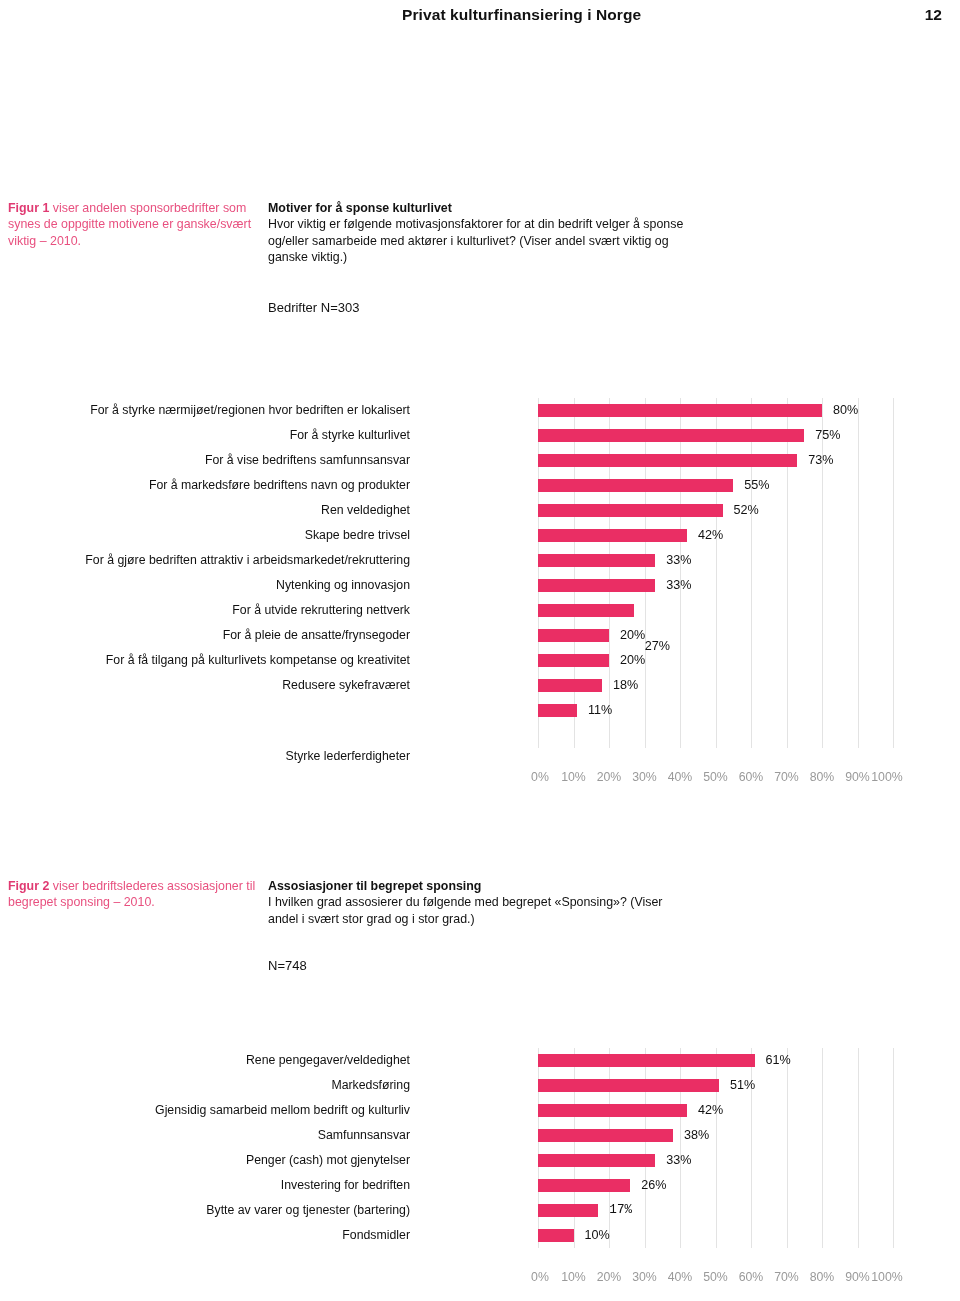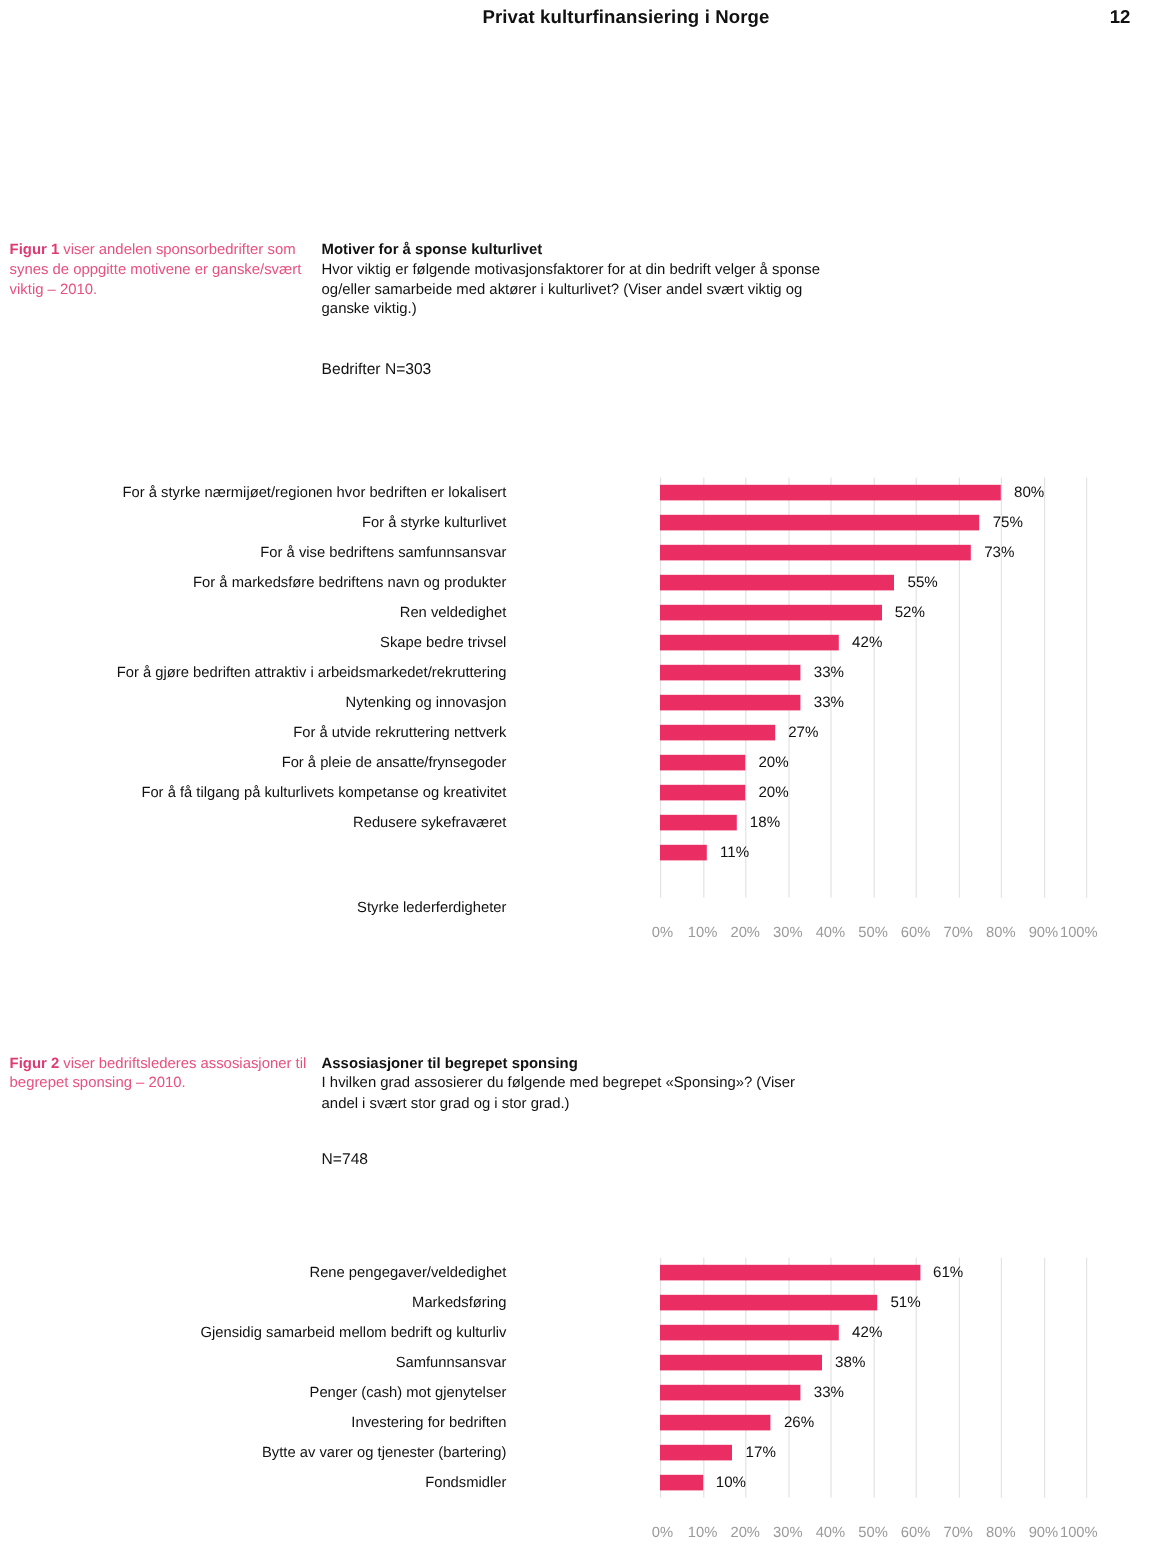--- a/index.html
+++ b/index.html
@@ -76,21 +76,21 @@
   .fig-n {
     position: absolute;
     left: 268px;
     font-size: 13px;
     color: #121212;
   }
 
   
   .chart {
     position: absolute;
-    left: 16px;
+    left: 4px;
     width: 844px;
   }
   .chart-rows {
     position: relative;
     margin: 0;
     padding: 0;
   }
   .bar-row {
     position: relative;
     height: 25px;
@@ -246,21 +246,21 @@
           <div class="bar-track">
             <div class="bar-fill" style="width: 117.15px; background: rgb(234, 46, 100);"></div>
           </div>
           <div class="bar-value" style="left: 662.15px;">33%</div>
         </div>
         <div class="bar-row">
           <div class="bar-label" style="right: 438px;">For å utvide rekruttering nettverk</div>
           <div class="bar-track">
             <div class="bar-fill" style="width: 95.85px; background: rgb(234, 46, 100);"></div>
           </div>
-          <div class="bar-value" style="left: 640.85px;">27%</div>
+          <div class="bar-value" style="left: 640.85px; margin-top: 36px;">27%</div>
         </div>
         <div class="bar-row">
           <div class="bar-label" style="right: 438px;">For å pleie de ansatte/frynsegoder</div>
           <div class="bar-track">
             <div class="bar-fill" style="width: 71px; background: rgb(234, 46, 100);"></div>
           </div>
           <div class="bar-value" style="left: 616px;">20%</div>
         </div>
         <div class="bar-row">
           <div class="bar-label" style="right: 438px;">For å få tilgang på kulturlivets kompetanse og kreativitet</div>
@@ -366,21 +366,21 @@
           <div class="bar-track">
             <div class="bar-fill" style="width: 92.3px; background: rgb(234, 46, 100);"></div>
           </div>
           <div class="bar-value" style="left: 637.3px;">26%</div>
         </div>
         <div class="bar-row">
           <div class="bar-label" style="right: 438px;">Bytte av varer og tjenester (bartering)</div>
           <div class="bar-track">
             <div class="bar-fill" style="width: 60.35px; background: rgb(234, 46, 100);"></div>
           </div>
-          <div class="bar-value" style="left: 605.35px;">17%</div>
+          <div class="bar-value" style="left: 605.35px; font-family: Liberation Mono, monospace;">17%</div>
         </div>
         <div class="bar-row">
           <div class="bar-label" style="right: 438px;">Fondsmidler</div>
           <div class="bar-track">
             <div class="bar-fill" style="width: 35.5px; background: rgb(234, 46, 100);"></div>
           </div>
           <div class="bar-value" style="left: 580.5px;">10%</div>
         </div>
       </div>
   </div>

